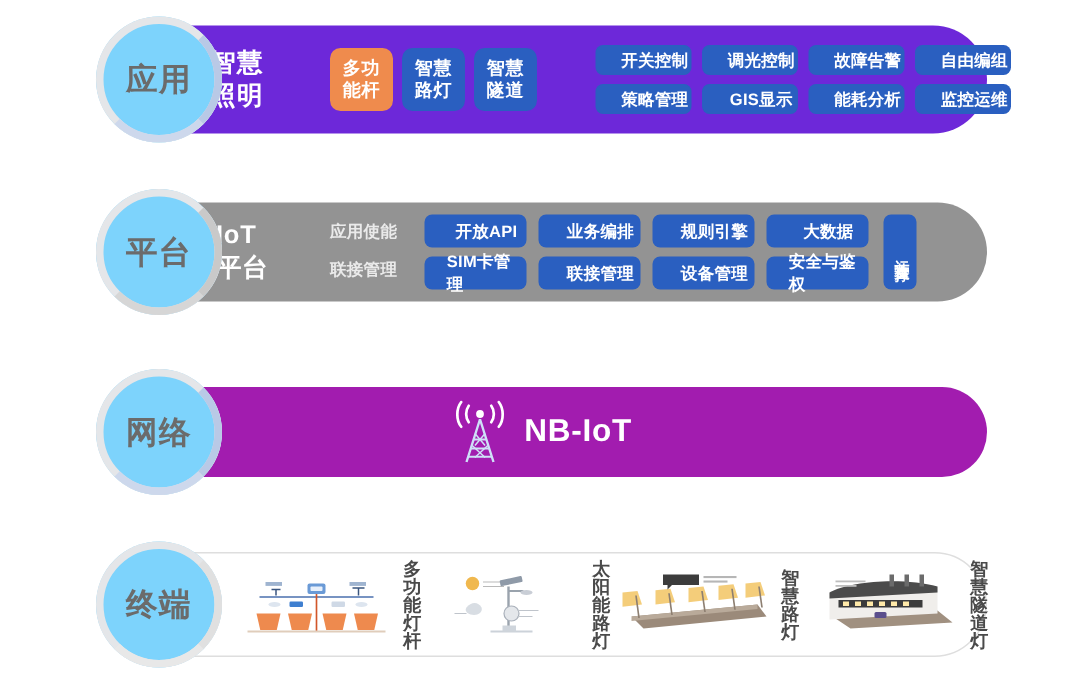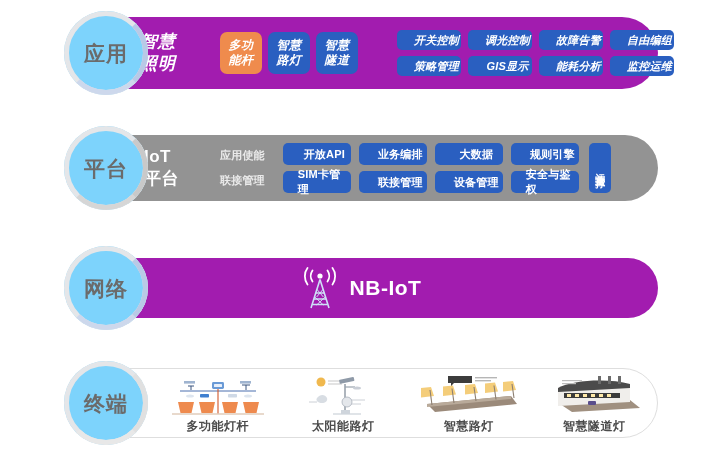--- a/index.html
+++ b/index.html
@@ -75,23 +75,22 @@
   
   .bar {
     position: absolute;
     left: 108px;
     box-sizing: border-box;
   }
   .bar-app {
     top: 17px;
     width: 550px;
     height: 72px;
-    background: #a21caf;
+    background: #6d28d9;
     border-radius: 6px 36px 36px 6px;
-    font-style: italic;
   }
   .bar-plat {
     top: 135px;
     width: 550px;
     height: 66px;
     background: #939393;
     border-radius: 6px 33px 33px 6px;
   }
   .bar-net {
     top: 258px;
@@ -253,21 +252,21 @@
     left: 0; top: 0;
     width: 100%; height: 100%;
     display: flex;
     align-items: stretch;
     padding-left: 46px;
     box-sizing: border-box;
   }
   .term-item {
     width: 126px;
     display: flex;
-    flex-direction: column;
+    flex-direction: row;
     align-items: center;
     justify-content: center;
     gap: 2px;
   }
   .term-caption {
     font-size: 12px;
     font-weight: bold;
     color: #4a4a4a;
     letter-spacing: 0.5px;
     line-height: 1;
@@ -337,22 +336,22 @@
         </div>
 
         <div class="plat-sidelabels">
           <div class="plat-sidelabel">应用使能</div>
           <div class="plat-sidelabel">联接管理</div>
         </div>
 
         <div class="plat-grid">
           <div class="chip-pill">开放API</div>
           <div class="chip-pill">业务编排</div>
+          <div class="chip-pill">规则引擎</div>
           <div class="chip-pill">大数据</div>
-          <div class="chip-pill">规则引擎</div>
           <div class="chip-pill">SIM卡管理</div>
           <div class="chip-pill">联接管理</div>
           <div class="chip-pill">设备管理</div>
           <div class="chip-pill">安全与鉴权</div>
         </div>
 
         <div class="plat-tall">运营支撑</div>
       </div>
     </div>
 

